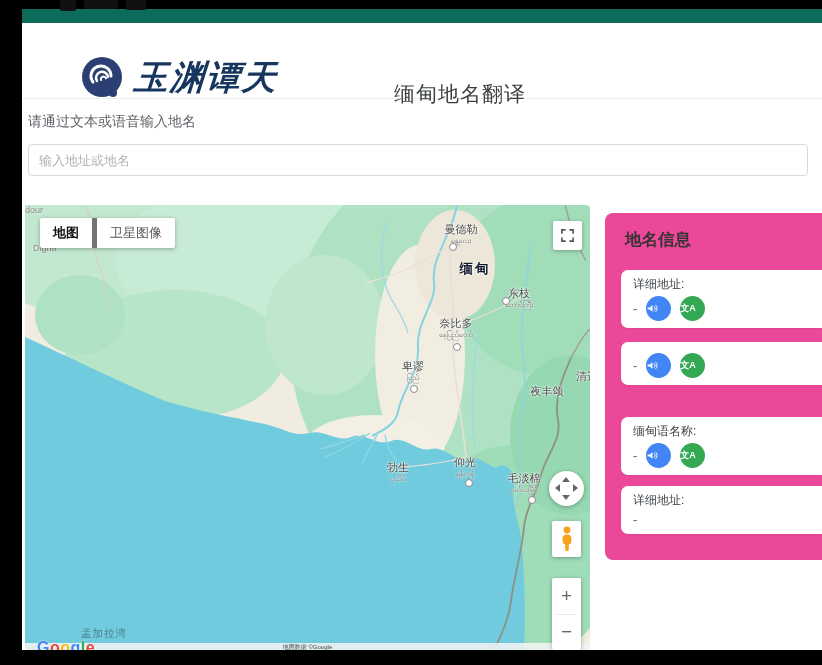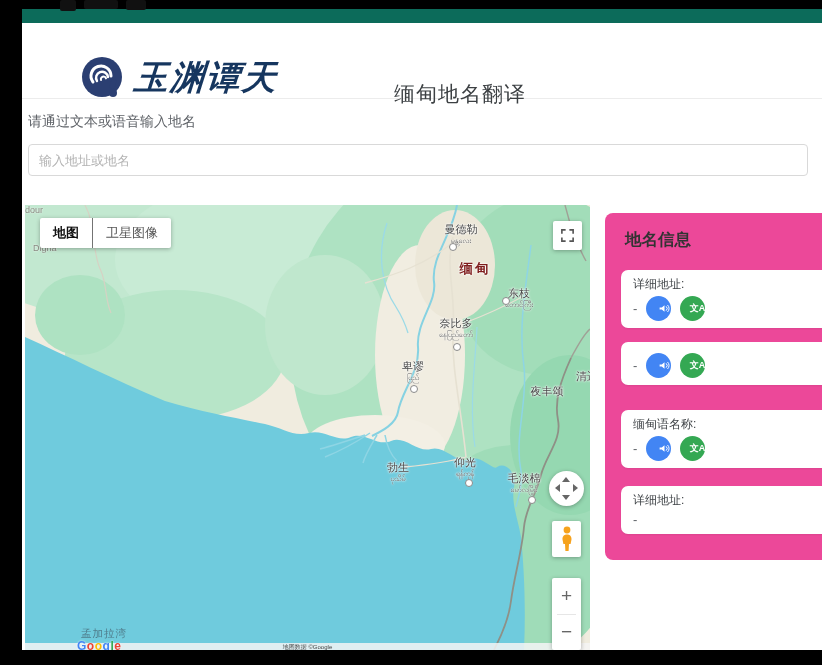--- a/index.html
+++ b/index.html
@@ -24,59 +24,59 @@
   .search-input{left:28px;top:144px;width:780px;height:32px;border:1px solid #d9d9d9;border-radius:4px;
     padding:0 10px;font-size:13px;color:#333;outline:none;box-sizing:border-box;}
   .search-input::placeholder{color:#b3b3b3;}
   
   .map{left:25px;top:205px;width:565px;height:445px;background:#f0ecdf;overflow:hidden;z-index:5;}
   .map svg.terrain{position:absolute;left:0;top:0;}
   .maptype{left:15px;top:13px;background:#fff;height:30px;display:flex;align-items:center;
     box-shadow:0 1px 4px rgba(0,0,0,.3);border-radius:2px;font-size:13px;z-index:10;}
   .maptype .seg{padding:0 13px;line-height:30px;cursor:pointer;}
   .maptype .seg.sel{font-weight:700;color:#111;}
-  .maptype .seg.unsel{color:#565656;border-left:1px solid #737373;}
+  .maptype .seg.unsel{color:#565656;border-left:5px solid #737373;}
   .fullscreen-btn{left:528px;top:16px;width:29px;height:29px;background:#fff;border-radius:2px;
     box-shadow:0 1px 4px rgba(0,0,0,.3);display:flex;align-items:center;justify-content:center;z-index:10;}
   .pan-btn{left:524px;top:266px;width:35px;height:35px;background:#fff;border-radius:50%;
     box-shadow:0 1px 4px rgba(0,0,0,.3);z-index:10;}
   .tri{position:absolute;width:0;height:0;}
   .tri.up{left:13px;top:6px;border-left:4px solid transparent;border-right:4px solid transparent;border-bottom:5px solid #666;}
   .tri.down{left:13px;bottom:6px;border-left:4px solid transparent;border-right:4px solid transparent;border-top:5px solid #666;}
   .tri.lft{left:6px;top:13px;border-top:4px solid transparent;border-bottom:4px solid transparent;border-right:5px solid #666;}
   .tri.rgt{right:6px;top:13px;border-top:4px solid transparent;border-bottom:4px solid transparent;border-left:5px solid #666;}
   .pegman-btn{left:527px;top:316px;width:29px;height:36px;background:#fff;border-radius:2px;
     box-shadow:0 1px 4px rgba(0,0,0,.3);display:flex;align-items:center;justify-content:center;z-index:10;}
   .zoomctrl{left:527px;top:373px;width:29px;height:72px;background:#fff;border-radius:2px;
     box-shadow:0 1px 4px rgba(0,0,0,.3);z-index:10;display:flex;flex-direction:column;}
   .zoomctrl .zbtn{flex:1;display:flex;align-items:center;justify-content:center;font-size:19px;color:#666;cursor:pointer;}
   .zoomctrl .zdiv{height:1px;background:#e6e6e6;margin:0 5px;}
   
   .city{position:absolute;transform:translate(-50%,0);text-align:center;color:#474747;font-size:11px;
     line-height:12px;white-space:nowrap;z-index:6;text-shadow:0 0 2px #fff,0 0 3px #fff,0 0 1px #fff;}
   .city .my{display:block;font-size:7.5px;color:#5d5d5d;letter-spacing:-.3px;}
-  .country{position:absolute;transform:translate(-50%,0);font-size:13.5px;font-weight:700;color:#7f1d1d;
+  .country{position:absolute;transform:translate(-50%,0);font-size:13.5px;font-weight:700;color:#0f172a;
     letter-spacing:2px;z-index:6;text-shadow:0 0 2px #fff,0 0 3px #fff;}
   .citydot{position:absolute;width:6px;height:6px;border-radius:50%;background:#fff;border:1.5px solid #8a8a8a;z-index:6;}
   .water-label{position:absolute;font-size:10.5px;color:#4f7d8c;z-index:6;letter-spacing:1px;}
   .edge-label{position:absolute;font-size:9px;color:#8a8a82;z-index:6;text-shadow:0 0 2px #fff;}
-  .google-logo{position:absolute;left:12px;top:434px;font-size:12px;font-weight:600;z-index:8;letter-spacing:.5px;
-    text-shadow:0 0 2px #fff;margin-left:40px;}
+  .google-logo{position:absolute;left:12px;top:434px;font-size:16px;font-weight:600;z-index:8;letter-spacing:.5px;
+    text-shadow:0 0 2px #fff;}
   .attr-bar{position:absolute;left:0;top:438px;width:565px;height:8px;background:rgba(245,245,245,.85);
     font-size:6px;color:#444;text-align:center;line-height:8px;z-index:7;}
   
   .panel{left:605px;top:213px;width:217px;height:347px;background:#ec4899;border-radius:8px 0 0 8px;z-index:5;}
   .panel-title{position:absolute;left:20px;top:16px;font-size:16.5px;font-weight:600;color:#333;}
   .card{position:absolute;left:16px;width:201px;background:#fff;border-radius:7px 0 0 7px;
     box-shadow:0 1px 2px rgba(0,0,0,.07);box-sizing:border-box;padding:7px 12px;}
   .card .clabel{font-size:12px;color:#3f4347;font-weight:500;line-height:15px;}
   .card .crow{margin-top:4px;display:flex;align-items:center;gap:9px;}
   .card .cvalue{font-size:13px;color:#5f6368;line-height:15px;}
   .iconbtn{width:25px;height:25px;border-radius:50%;border:none;display:flex;align-items:center;
-    justify-content:flex-end;cursor:pointer;padding:0;}
+    justify-content:flex-start;cursor:pointer;padding:0;}
   .iconbtn.speak{background:#4285f4;}
   .iconbtn.trans{background:#34a853;color:#fff;font-size:9px;font-weight:700;line-height:1;}
 </style>
 </head>
 <body>
 
 <div class="abs brandbar"></div>
 <div class="abs frame-top"></div>
 <div class="abs frame-left"></div>
 <div class="abs frame-bottom"></div>
@@ -260,21 +260,21 @@
           <path d="M3 10v4h4l5 4V6L7 10H3z" fill="#fff"></path>
           <path d="M15.5 8.5a4.8 4.8 0 010 7 M18 6a8 8 0 010 12" stroke="#fff" stroke-width="1.8" fill="none" stroke-linecap="round"></path>
         </svg>
       </button>
       <button class="iconbtn trans">
         <span>文A</span>
       </button>
     </div>
   </div>
 
-  <div class="card" style="top:197px;">
+  <div class="card" style="top:204px;">
     <div class="clabel">缅甸语名称:</div>
     <div class="crow">
       <span class="cvalue">-</span>
       <button class="iconbtn speak">
         <svg width="13" height="13" viewBox="0 0 24 24">
           <path d="M3 10v4h4l5 4V6L7 10H3z" fill="#fff"></path>
           <path d="M15.5 8.5a4.8 4.8 0 010 7 M18 6a8 8 0 010 12" stroke="#fff" stroke-width="1.8" fill="none" stroke-linecap="round"></path>
         </svg>
       </button>
       <button class="iconbtn trans">

